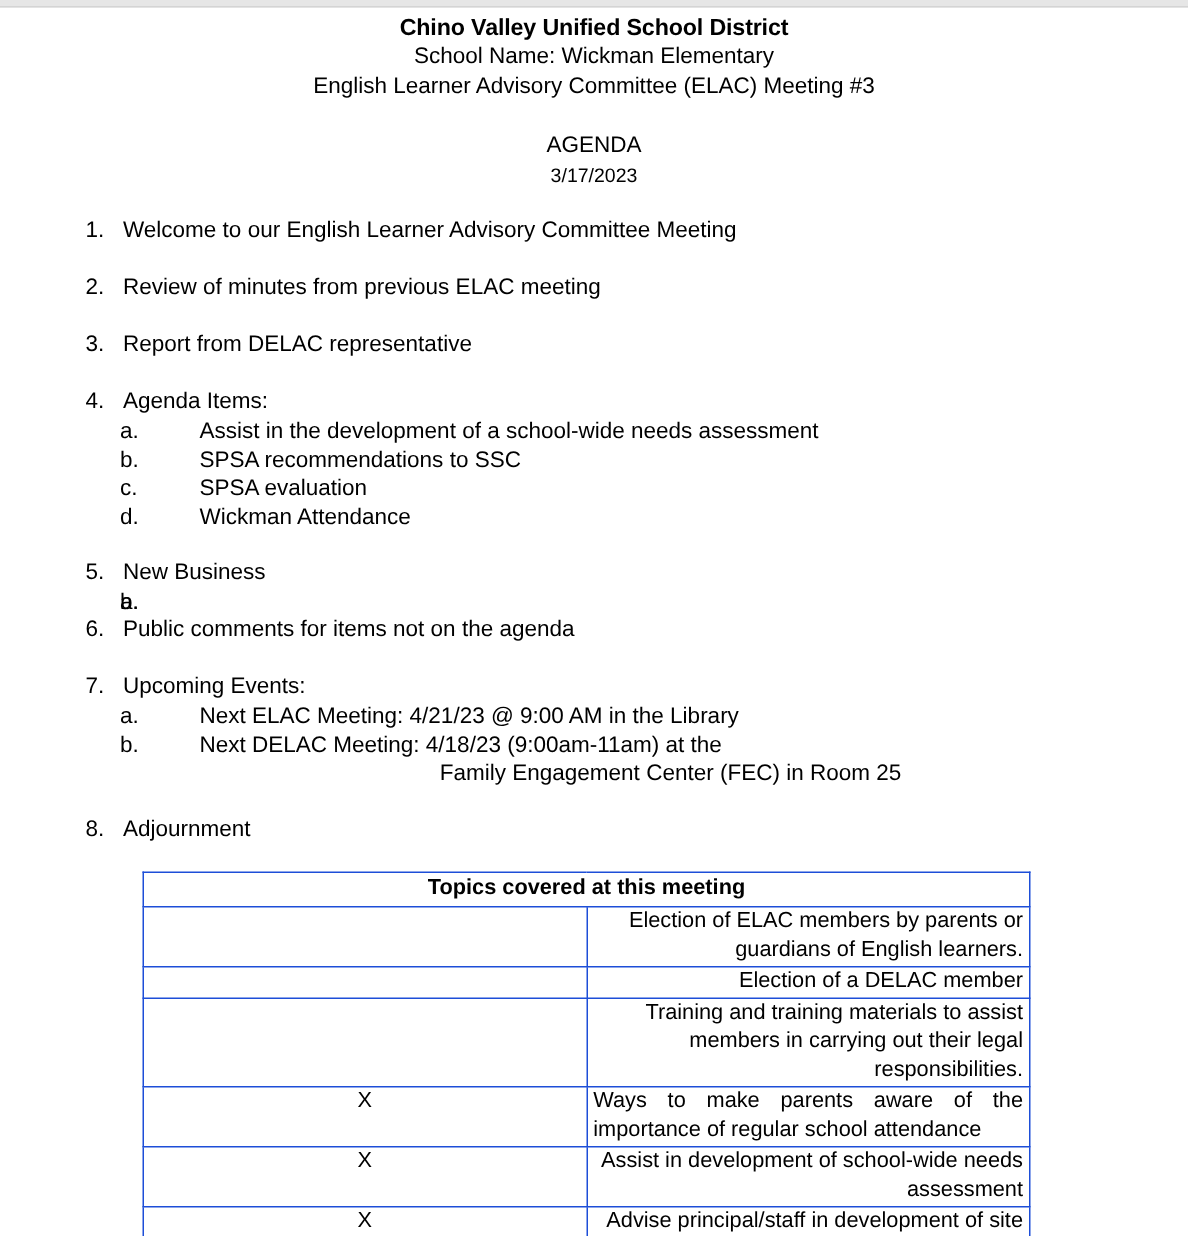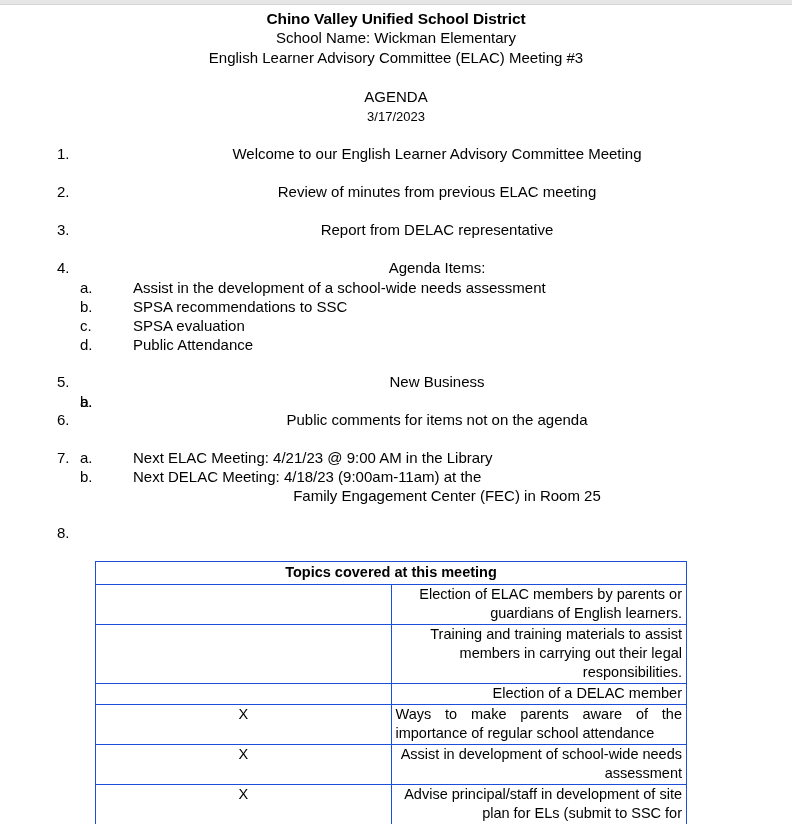--- a/index.html
+++ b/index.html
@@ -62,21 +62,20 @@
   }
   .item .num {
     position: absolute;
     left: 57px;
     top: 0;
     width: 20px;
     text-align: left;
   }
   .item .text {
     display: block;
-    text-align: center;
   }
   .subitems {
     margin-top: 0;
   }
   .subitem {
     position: relative;
     padding-left: 22px;
     margin-left: -2px;
     line-height: 19px;
   }
@@ -168,21 +167,21 @@
           <div class="subitem">
             <span class="letter">b.</span>
             <span class="sublines">SPSA recommendations to SSC</span>
           </div>
           <div class="subitem">
             <span class="letter">c.</span>
             <span class="sublines">SPSA evaluation</span>
           </div>
           <div class="subitem">
             <span class="letter">d.</span>
-            <span class="sublines">Public Attendance</span>
+            <span class="sublines">Wickman Attendance</span>
           </div>
         </div>
       </div>
       <div class="item">
         <span class="num">5.</span>
         <span class="text">New Business</span>
         <div class="subitems">
           <div class="subitem">
             <span class="letter">a.</span>
             <span class="sublines"></span>
@@ -192,56 +191,58 @@
             <span class="sublines"></span>
           </div>
         </div>
       </div>
       <div class="item">
         <span class="num">6.</span>
         <span class="text">Public comments for items not on the agenda</span>
       </div>
       <div class="item">
         <span class="num">7.</span>
+        <span class="text">Upcoming Events:</span>
         <div class="subitems">
           <div class="subitem">
             <span class="letter">a.</span>
             <span class="sublines">Next ELAC Meeting: 4/21/23 @ 9:00 AM in the Library</span>
           </div>
           <div class="subitem">
             <span class="letter">b.</span>
             <span class="sublines">Next DELAC Meeting: 4/18/23 (9:00am-11am) at the</span>
             <span class="subline2">Family Engagement Center (FEC) in Room 25</span>
           </div>
         </div>
       </div>
       <div class="item">
         <span class="num">8.</span>
+        <span class="text">Adjournment</span>
       </div>
     </div>
 
   <div class="topics-table-wrap">
     <table class="topics">
       <thead>
         <tr>
           <th class="hdr" colspan="2">Topics covered at this meeting</th>
         </tr>
       </thead>
       <tbody id="topics-body">
           <tr>
             <td class="mark"></td>
             <td class="desc">Election of ELAC members by parents or guardians of English learners.</td>
           </tr>
           <tr>
             <td class="mark"></td>
+            <td class="desc">Election of a DELAC member</td>
+          </tr>
+          <tr>
+            <td class="mark"></td>
             <td class="desc">Training and training materials to assist members in carrying out their legal responsibilities.</td>
-          </tr>
-          <tr>
-            <td class="mark"></td>
-            <td class="desc">Election of a DELAC member</td>
           </tr>
           <tr>
             <td class="mark">X</td>
             <td class="desc justify">Ways to make parents aware of the importance of regular school attendance</td>
           </tr>
           <tr>
             <td class="mark">X</td>
             <td class="desc">Assist in development of school-wide needs assessment</td>
           </tr>
           <tr>

